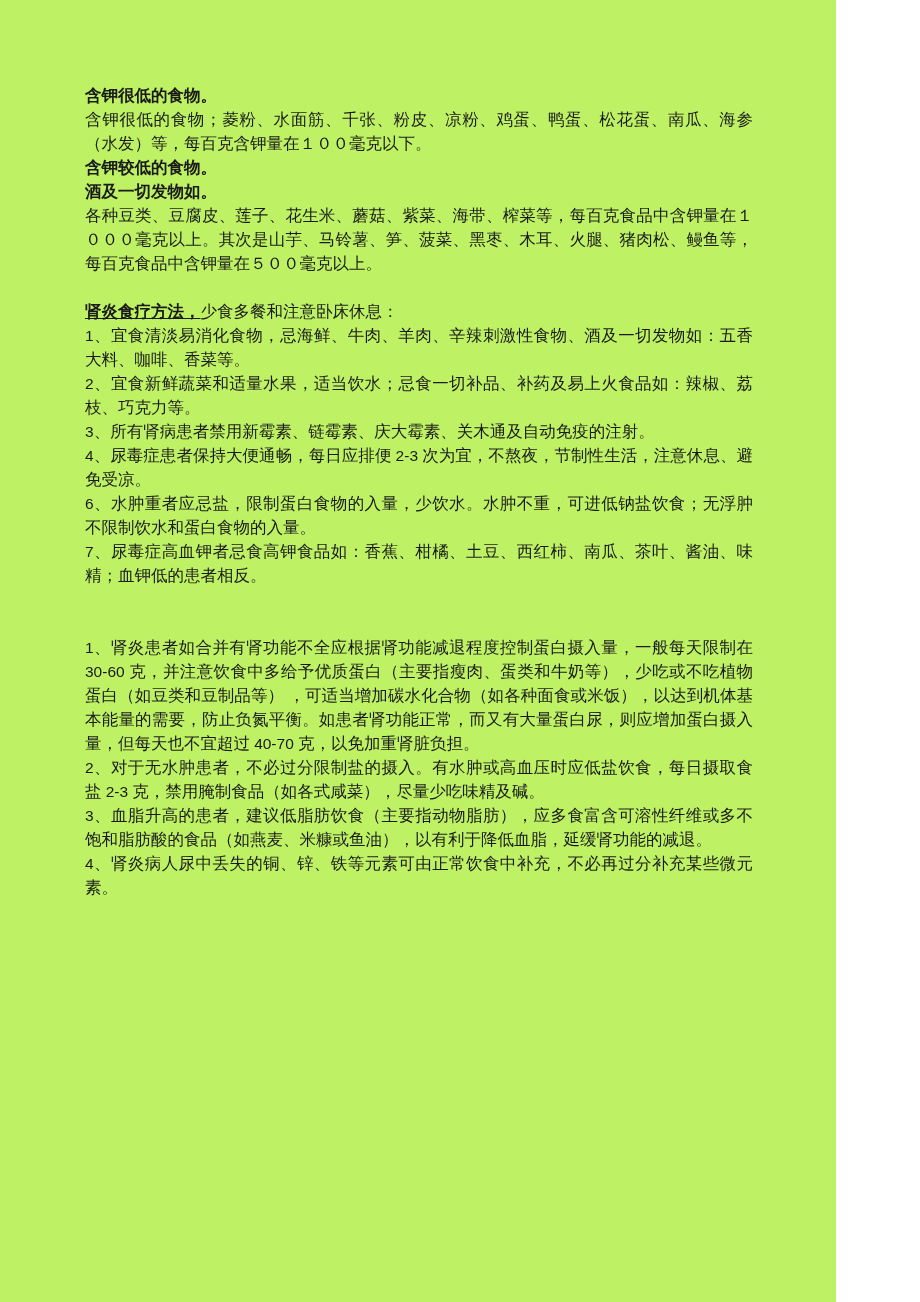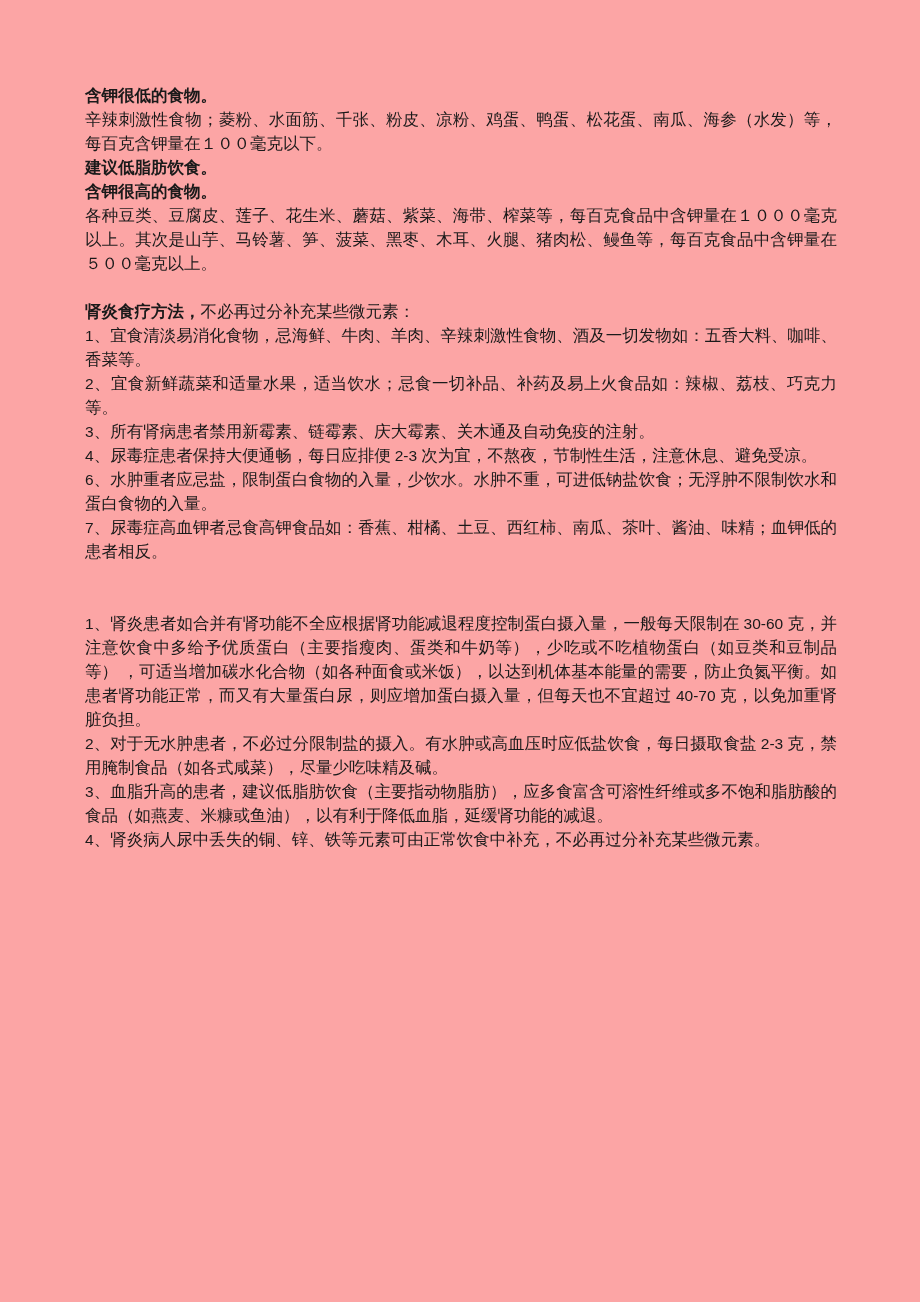--- a/index.html
+++ b/index.html
@@ -6,24 +6,24 @@
     margin: 0;
     padding: 0;
     background: #ffffff;
   }
   body {
     width: 920px;
     height: 1302px;
   }
   .page {
     box-sizing: border-box;
-    width: 920px;
+    width: 836px;
     height: 1302px;
     padding: 84px 83px 0 85px;
-    background: #fca5a5;
+    background: #bef264;
     color: #1a1a1a;
     font-family: "Liberation Serif", serif;
     font-size: 16.5px;
     line-height: 24px;
     overflow: hidden;
   }
   p, h3 {
     margin: 0;
     padding: 0;
   }
@@ -34,52 +34,53 @@
   }
   .cjk-body {
     text-align: justify;
     text-justify: inter-character;
   }
   .therapy-heading {
     line-height: 24px;
   }
   .therapy-heading .bold-part {
     font-weight: bold;
+    text-decoration: underline;
   }
   .latin {
     font-family: "Liberation Sans", sans-serif;
     font-size: 15.5px;
   }
   .spacer-one-line { height: 24px; }
   .spacer-two-line { height: 48px; }
 </style>
 </head>
 <body>
 
 <div class="page">
 
   <section>
     <h3 class="sec-heading">含钾很低的食物。</h3>
-    <p class="cjk-body">辛辣刺激性食物；菱粉、水面筋、千张、粉皮、凉粉、鸡蛋、鸭蛋、松花蛋、南瓜、海参（水发）等，每百克含钾量在１００毫克以下。</p>
+    <p class="cjk-body">含钾很低的食物；菱粉、水面筋、千张、粉皮、凉粉、鸡蛋、鸭蛋、松花蛋、南瓜、海参（水发）等，每百克含钾量在１００毫克以下。</p>
   </section>
 
   <section>
-    <h3 class="sec-heading">建议低脂肪饮食。</h3>
+    <h3 class="sec-heading">含钾较低的食物。</h3>
   </section>
 
 
   <section>
-    <h3 class="sec-heading">含钾很高的食物。</h3>
+    <h3 class="sec-heading">酒及一切发物如。</h3>
     <p class="cjk-body">各种豆类、豆腐皮、莲子、花生米、蘑菇、紫菜、海带、榨菜等，每百克食品中含钾量在１０００毫克以上。其次是山芋、马铃薯、笋、菠菜、黑枣、木耳、火腿、猪肉松、鳗鱼等，每百克食品中含钾量在５００毫克以上。</p>
   </section>
 
   <div class="spacer-one-line"></div>
 
   <section>
-    <p class="therapy-heading"><span class="bold-part">肾炎食疗方法，</span><span>不必再过分补充某些微元素：</span></p>
+    <p class="therapy-heading"><span class="bold-part">肾炎食疗方法，</span><span>少食多餐和注意卧床休息：</span></p>
     <p class="cjk-body"><span class="latin">1</span>、宜食清淡易消化食物，忌海鲜、牛肉、羊肉、辛辣刺激性食物、酒及一切发物如：五香大料、咖啡、香菜等。</p>
     <p class="cjk-body"><span class="latin">2</span>、宜食新鲜蔬菜和适量水果，适当饮水；忌食一切补品、补药及易上火食品如：辣椒、荔枝、巧克力等。</p>
     <p class="cjk-body"><span class="latin">3</span>、所有肾病患者禁用新霉素、链霉素、庆大霉素、关木通及自动免疫的注射。</p>
     <p class="cjk-body"><span class="latin">4</span>、尿毒症患者保持大便通畅，每日应排便 <span class="latin">2-3</span> 次为宜，不熬夜，节制性生活，注意休息、避免受凉。</p>
     <p class="cjk-body"><span class="latin">6</span>、水肿重者应忌盐，限制蛋白食物的入量，少饮水。水肿不重，可进低钠盐饮食；无浮肿不限制饮水和蛋白食物的入量。</p>
     <p class="cjk-body"><span class="latin">7</span>、尿毒症高血钾者忌食高钾食品如：香蕉、柑橘、土豆、西红柿、南瓜、茶叶、酱油、味精；血钾低的患者相反。</p>
   </section>
 
   <div class="spacer-two-line"></div>
 

